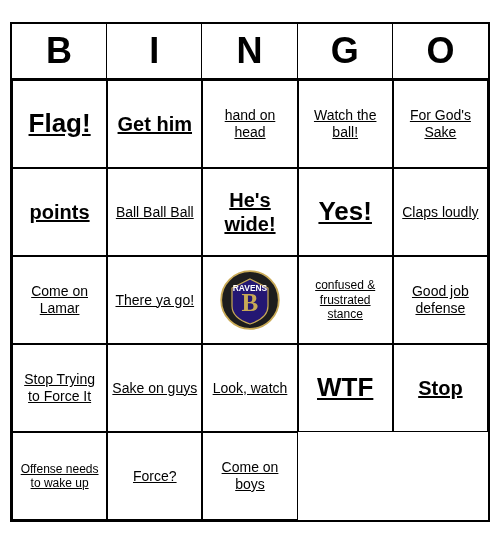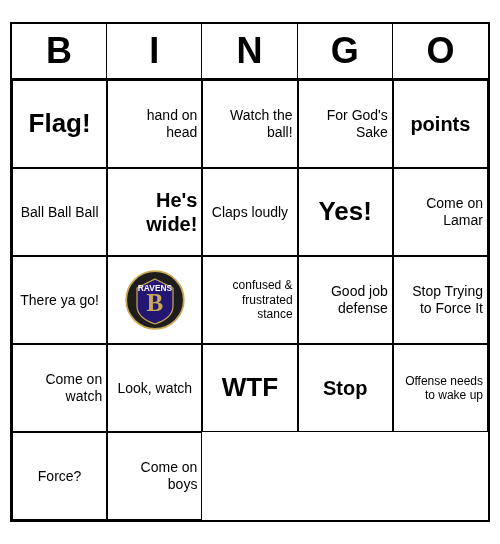--- a/index.html
+++ b/index.html
@@ -32,27 +32,28 @@
     .bingo-grid {
       display: grid;
       grid-template-columns: repeat(5, 1fr);
       grid-template-rows: repeat(5, 1fr);
     }
     .bingo-cell {
       border: 1px solid #000;
       display: flex;
       align-items: center;
       justify-content: center;
-      text-align: right;
+      text-align: center;
       font-size: 14px;
       font-weight: normal;
       padding: 4px;
       min-height: 88px;
       line-height: 1.2;
       word-break: break-word;
+      text-decoration: underline;
     }
     .bingo-cell.large-text {
       font-size: 20px;
       font-weight: bold;
     }
     .bingo-cell.xl-text {
       font-size: 26px;
       font-weight: bold;
     }
     .bingo-cell.center-logo {
@@ -70,48 +71,49 @@
   <div class="bingo-header">
     <div class="bingo-header-cell">B</div>
     <div class="bingo-header-cell">I</div>
     <div class="bingo-header-cell">N</div>
     <div class="bingo-header-cell">G</div>
     <div class="bingo-header-cell">O</div>
   </div>
   <div class="bingo-grid">
 
     <div class="bingo-cell xl-text">Flag!</div>
+    <div class="bingo-cell large-text">Get him</div>
     <div class="bingo-cell">hand on head</div>
     <div class="bingo-cell">Watch the ball!</div>
     <div class="bingo-cell">For God's Sake</div>
 
     <div class="bingo-cell large-text">points</div>
     <div class="bingo-cell">Ball Ball Ball</div>
     <div class="bingo-cell large-text">He's wide!</div>
+    <div class="bingo-cell xl-text">Yes!</div>
     <div class="bingo-cell">Claps loudly</div>
-    <div class="bingo-cell xl-text">Yes!</div>
 
     <div class="bingo-cell">Come on Lamar</div>
     <div class="bingo-cell">There ya go!</div>
     <div class="bingo-cell center-logo">
 
       <svg class="ravens-logo" viewBox="0 0 100 100" xmlns="http://www.w3.org/2000/svg">
         <circle cx="50" cy="50" r="48" fill="#1d1d1d" stroke="#c8a956" stroke-width="3"></circle>
 
         <path d="M50 15 L80 30 L80 60 Q80 80 50 90 Q20 80 20 60 L20 30 Z" fill="#241773" stroke="#c8a956" stroke-width="2"></path>
 
         <text x="50" y="68" text-anchor="middle" font-size="42" font-weight="bold" fill="#c8a956" font-family="serif">B</text>
         <text x="50" y="35" text-anchor="middle" font-size="14" font-weight="bold" fill="#fff" font-family="sans-serif">RAVENS</text>
       </svg>
     </div>
     <div class="bingo-cell" style="font-size:12px;">confused &amp; frustrated stance</div>
     <div class="bingo-cell">Good job defense</div>
 
     <div class="bingo-cell">Stop Trying to Force It</div>
-    <div class="bingo-cell">Come on watch</div>
+    <div class="bingo-cell">Sake on guys</div>
     <div class="bingo-cell">Look, watch</div>
 
     <div class="bingo-cell xl-text">WTF</div>
     <div class="bingo-cell large-text">Stop</div>
     <div class="bingo-cell" style="font-size:12px;">Offense needs to wake up</div>
     <div class="bingo-cell">Force?</div>
     <div class="bingo-cell">Come on boys</div>
   </div>
 </div>
 

